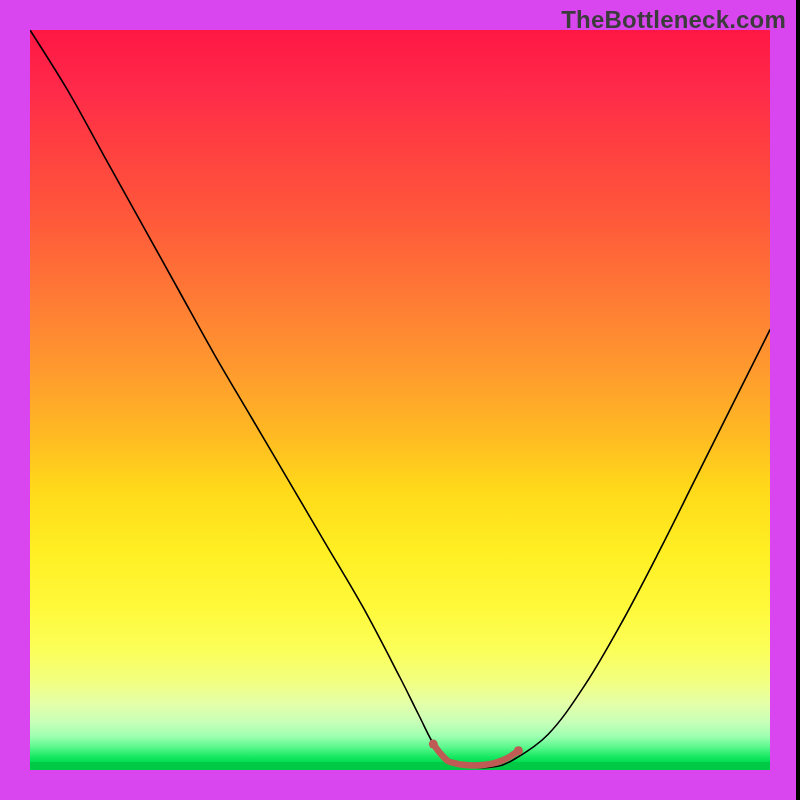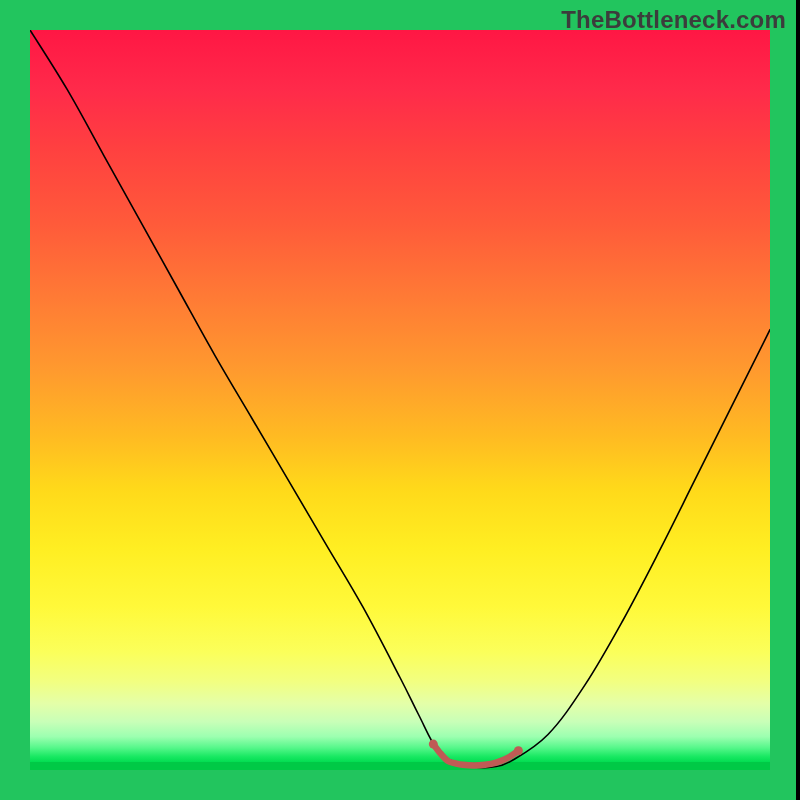--- a/index.html
+++ b/index.html
@@ -8,21 +8,21 @@
     width: 800px;
     height: 800px;
     background: #000;
     overflow: hidden;
     font-family: Arial, Helvetica, sans-serif;
   }
   .frame {
     position: relative;
     width: 796px;
     height: 800px;
-    background: #22c55e;
+    background: #d946ef;
   }
   .watermark {
     position: absolute;
     top: 6px;
     right: 10px;
     font-size: 24px;
     font-weight: 600;
     color: #3c3c3c;
     letter-spacing: 0.2px;
     z-index: 10;

